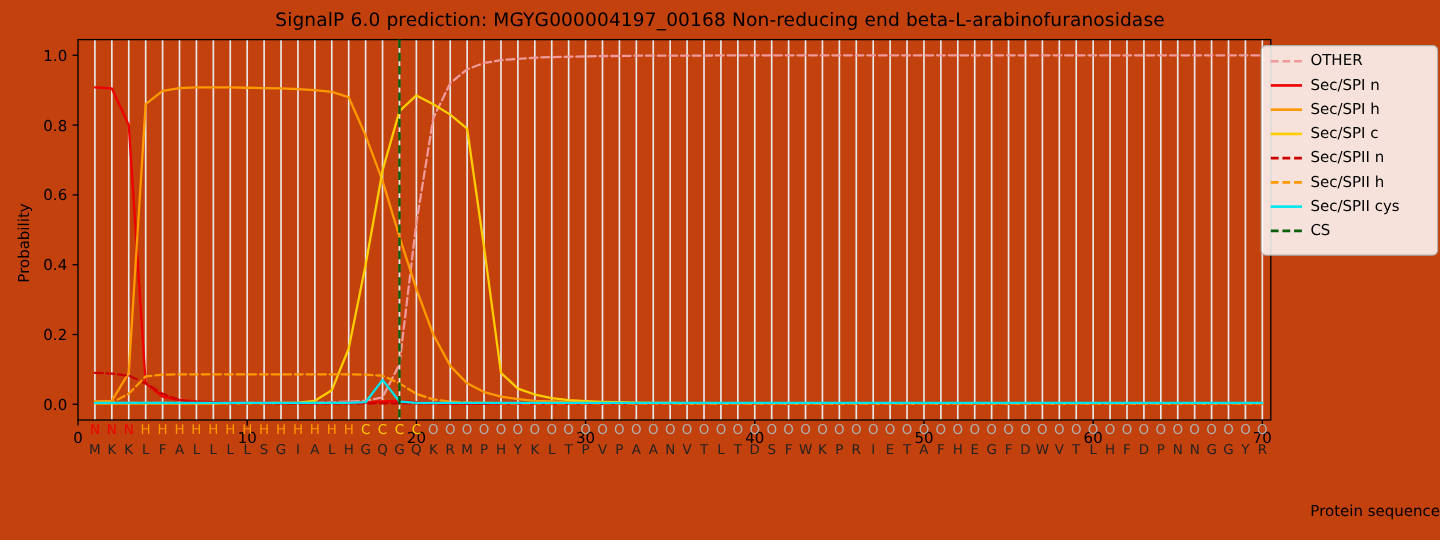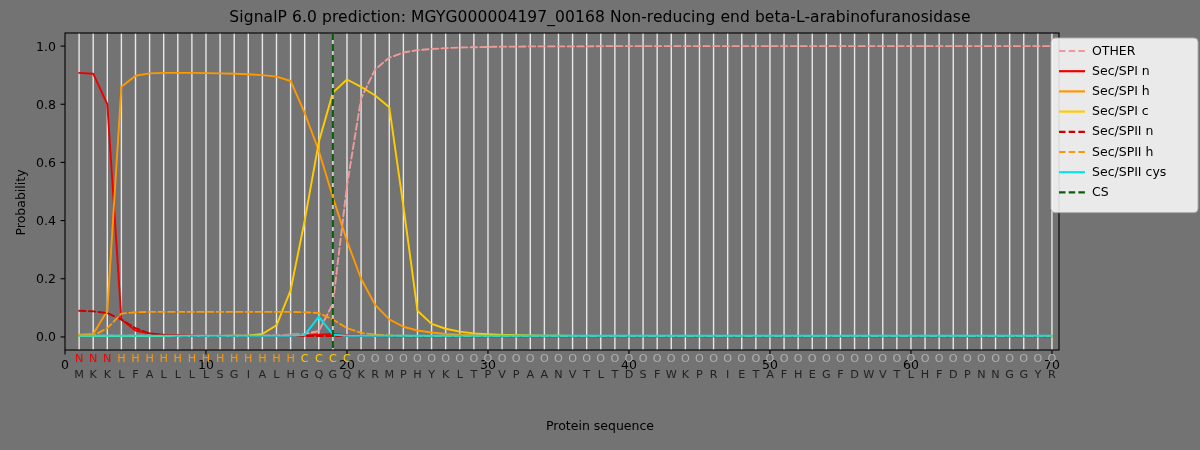--- a/index.html
+++ b/index.html
@@ -11,21 +11,21 @@
     width: 1200px;
     height: 450px;
     font-family: "DejaVu Sans", sans-serif;
     color: #000000;
     overflow: hidden;
   }
   #figure {
     position: relative;
     width: 1200px;
     height: 450px;
-    background: #737373;
+    background: #c2410c;
   }
   #chart-title {
     position: absolute;
     left: 0;
     top: 8px;
     width: 1200px;
     text-align: center;
     font-size: 15.5px;
     color: #000000;
     letter-spacing: 0.1px;
@@ -37,21 +37,21 @@
   }
   .axis-label {
     position: absolute;
     font-size: 12.5px;
     color: #000000;
   }
   #xlabel {
     left: 0;
     top: 418px;
     width: 1200px;
-    text-align: center;
+    text-align: right;
   }
   #ylabel {
     left: -40px;
     top: 195px;
     width: 120px;
     text-align: center;
     transform: rotate(-90deg);
     transform-origin: center center;
   }
   .tick-text {

